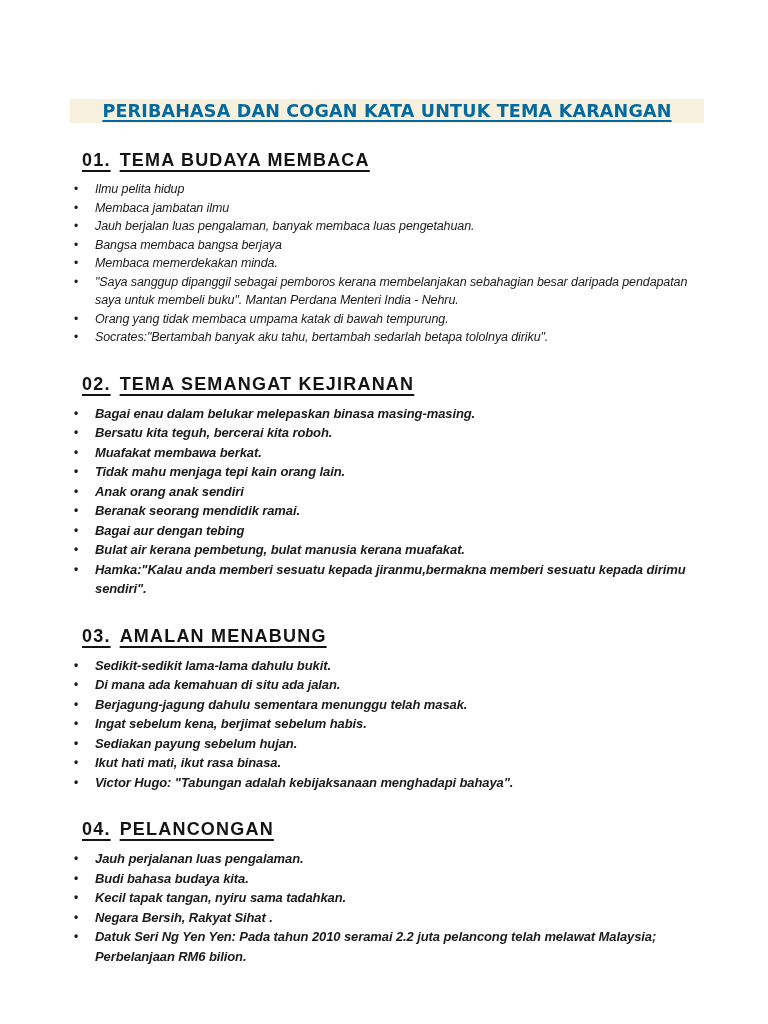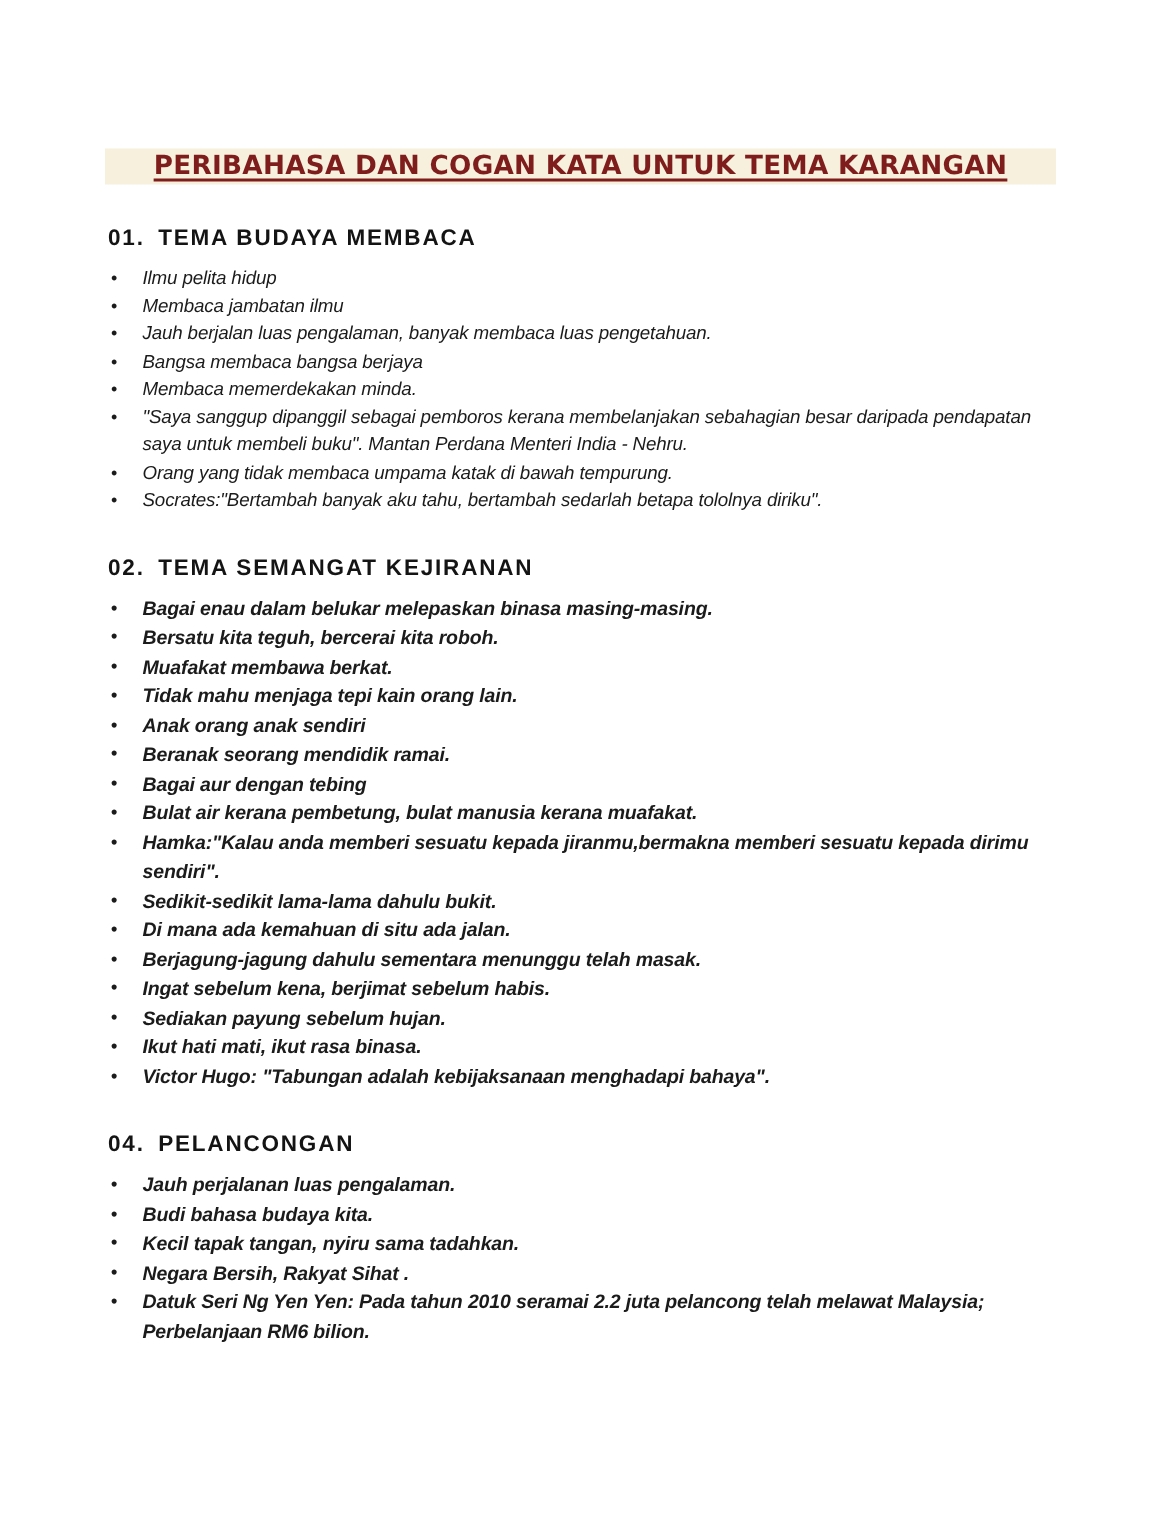--- a/index.html
+++ b/index.html
@@ -27,31 +27,32 @@
     display: flex;
     align-items: center;
     justify-content: center;
   }
   .doc-title {
     font-family: "DejaVu Sans", sans-serif;
     font-weight: bold;
     font-size: 17.5px;
     letter-spacing: 0.2px;
     white-space: nowrap;
-    color: #7f1d1d;
+    color: #0369a1;
     text-decoration: underline;
     text-decoration-thickness: 2px;
     text-underline-offset: 3px;
   }
   .section-heading {
-    font-size: 15px;
+    font-size: 18px;
     font-weight: bold;
     letter-spacing: 1.2px;
-    margin: 27px 0 9px 4px;
+    margin: 27px 0 9px 14px;
     color: #141414;
+    text-decoration: underline;
     text-decoration-thickness: 1.5px;
     text-underline-offset: 3.5px;
   }
   .sec-num { margin-right: 9px; }
   .bullet-list {
     list-style: none;
     margin: 0;
     padding: 0;
   }
   .bullet-item {
@@ -154,20 +155,21 @@
             <span class="bullet-dot">•</span>
             <span class="item-text">Bulat air kerana pembetung, bulat manusia kerana muafakat.</span>
           </li>
           <li class="bullet-item">
             <span class="bullet-dot">•</span>
             <span class="item-text">Hamka:"Kalau anda memberi sesuatu kepada jiranmu,bermakna memberi sesuatu kepada dirimu sendiri".</span>
           </li>
         </ul>
       </section>
       <section class="section sec-bold">
+        <h2 class="section-heading"><span class="sec-num">03.</span><span class="sec-title">AMALAN MENABUNG</span></h2>
         <ul class="bullet-list">
           <li class="bullet-item">
             <span class="bullet-dot">•</span>
             <span class="item-text">Sedikit-sedikit lama-lama dahulu bukit.</span>
           </li>
           <li class="bullet-item">
             <span class="bullet-dot">•</span>
             <span class="item-text">Di mana ada kemahuan di situ ada jalan.</span>
           </li>
           <li class="bullet-item">

